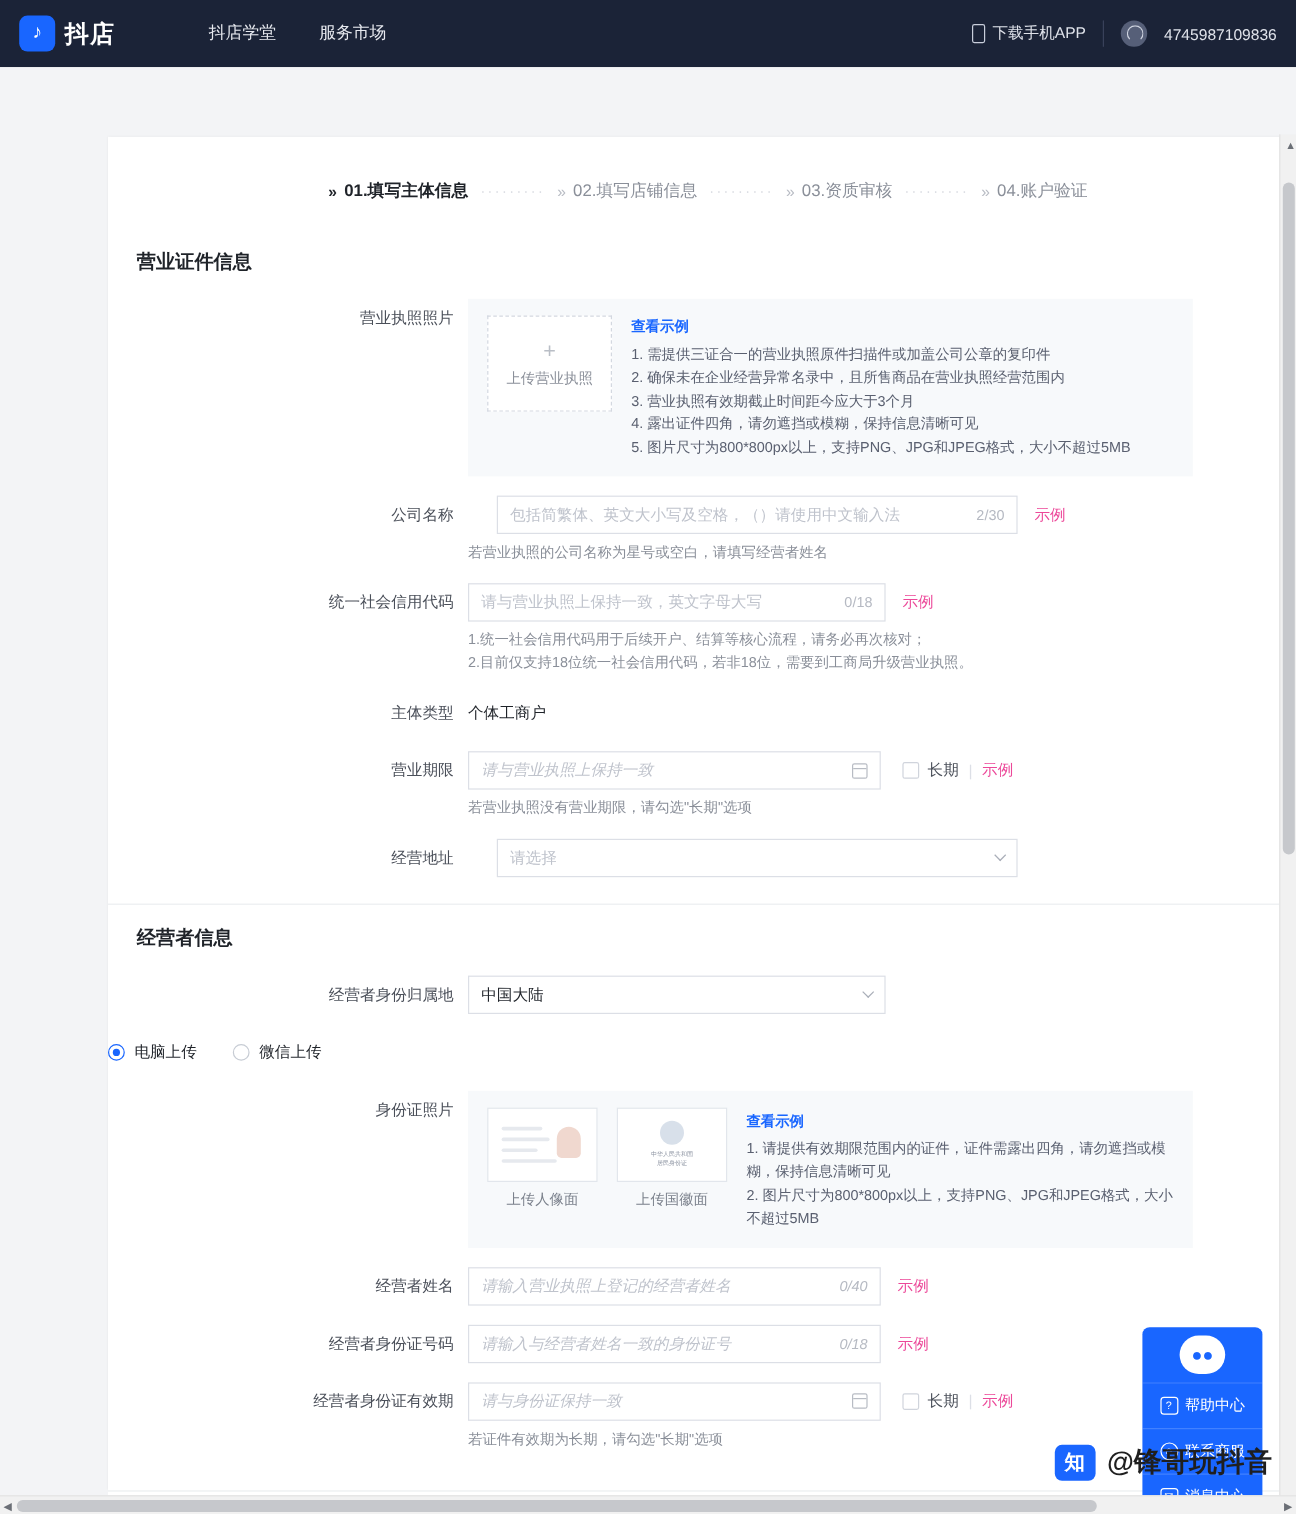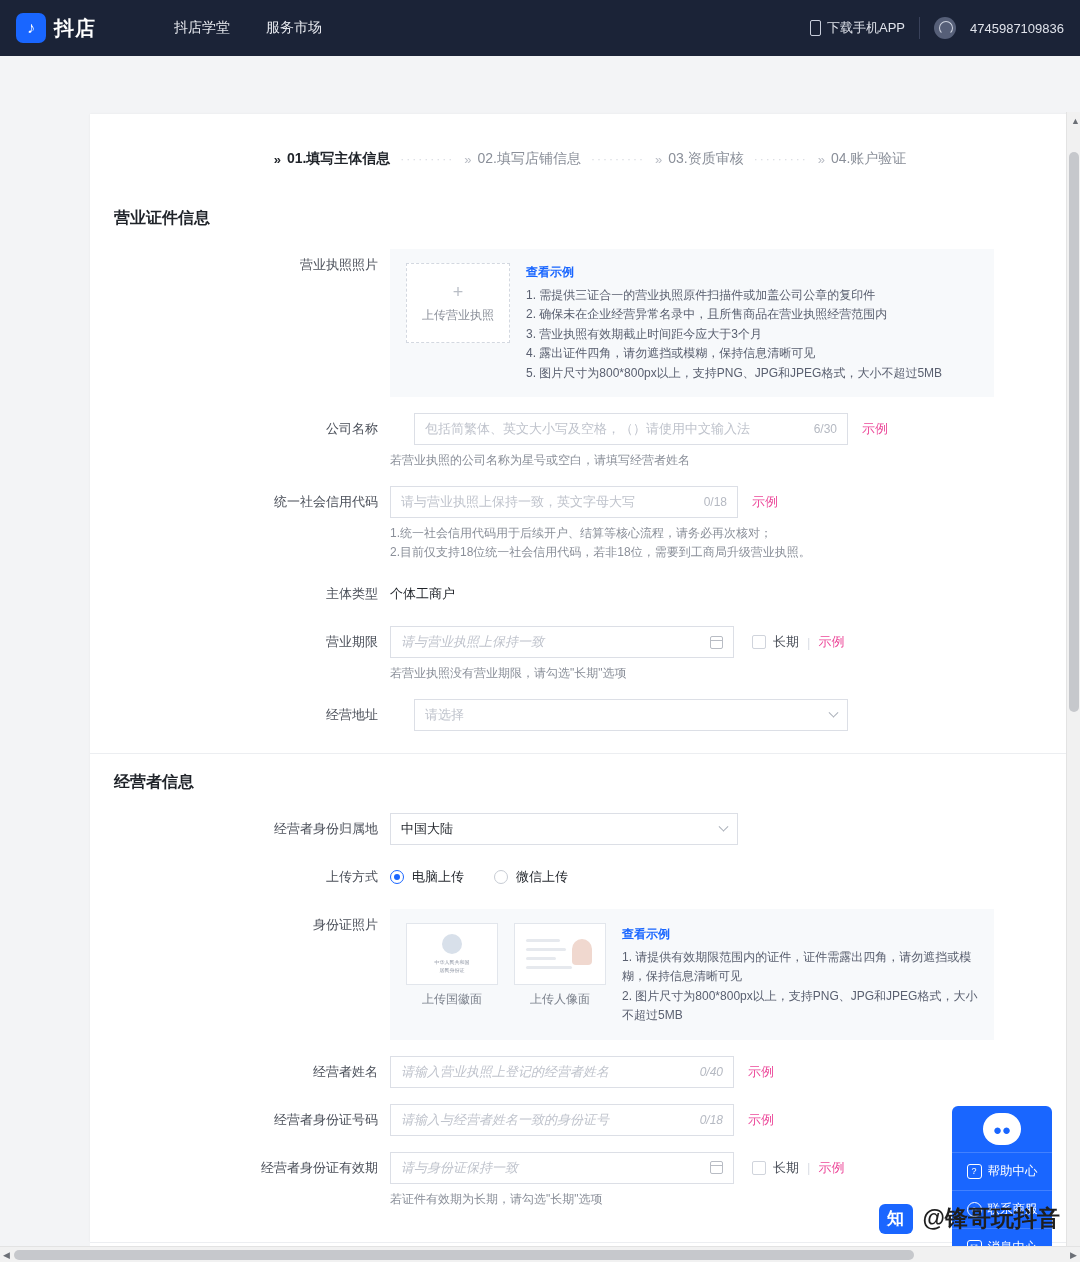--- a/index.html
+++ b/index.html
@@ -316,21 +316,21 @@
         </div>
       </div>
     </div>
 
     <div class="row">
       <div class="row-label">公司名称</div>
       <div class="row-field">
         <div class="inline">
           <div class="inp w434">
             <span>包括简繁体、英文大小写及空格，（）请使用中文输入法</span>
-            <span class="counter">6/30</span>
+            <span class="counter">2/30</span>
           </div>
           <span class="ex">示例</span>
         </div>
         <div class="hint">若营业执照的公司名称为星号或空白，请填写经营者姓名</div>
       </div>
     </div>
 
     <div class="row">
       <div class="row-label">统一社会信用代码</div>
       <div class="row-field">
@@ -388,56 +388,55 @@
       <div class="row-label">经营者身份归属地</div>
       <div class="row-field">
         <div class="inp w348" style="color:#1f2329">
           <span>中国大陆</span>
           <span class="caret"></span>
         </div>
       </div>
     </div>
 
     <div class="row">
-      <div class="row-label">上传方式</div>
       <div class="row-field">
         <div class="radio-wrap">
           <span class="radio on"></span>
           <span class="radio-label">电脑上传</span>
           <span class="radio"></span>
           <span class="radio-label">微信上传</span>
         </div>
       </div>
     </div>
 
     <div class="row">
       <div class="row-label">身份证照片</div>
       <div class="row-field">
         <div class="upload-panel" style="width:604px">
-          <div class="id-card-item">
-            <div class="id-box">
-              <div style="text-align:center">
-                <div class="emblem"></div>
-                <div style="font-size:5px; color:#8d94a2; line-height:8px;">中华人民共和国<br>居民身份证</div>
-              </div>
-            </div>
-            <div class="cap">上传国徽面</div>
-          </div>
           <div class="id-card-item">
             <div class="id-box">
               <div class="id-face">
                 <span class="id-line" style="top:10px; width:34px;"></span>
                 <span class="id-line" style="top:19px; width:40px;"></span>
                 <span class="id-line" style="top:28px; width:30px;"></span>
                 <span class="id-line" style="top:37px; width:46px;"></span>
                 <span class="id-portrait"></span>
               </div>
             </div>
             <div class="cap">上传人像面</div>
           </div>
+          <div class="id-card-item">
+            <div class="id-box">
+              <div style="text-align:center">
+                <div class="emblem"></div>
+                <div style="font-size:5px; color:#8d94a2; line-height:8px;">中华人民共和国<br>居民身份证</div>
+              </div>
+            </div>
+            <div class="cap">上传国徽面</div>
+          </div>
           <div class="tips" style="padding-top:2px">
             <div class="link">查看示例</div>
             <div style="max-width:398px">1. 请提供有效期限范围内的证件，证件需露出四角，请勿遮挡或模糊，保持信息清晰可见</div>
             <div>2. 图片尺寸为800*800px以上，支持PNG、JPG和JPEG格式，大小不超过5MB</div>
           </div>
         </div>
       </div>
     </div>
 
     <div class="row">

